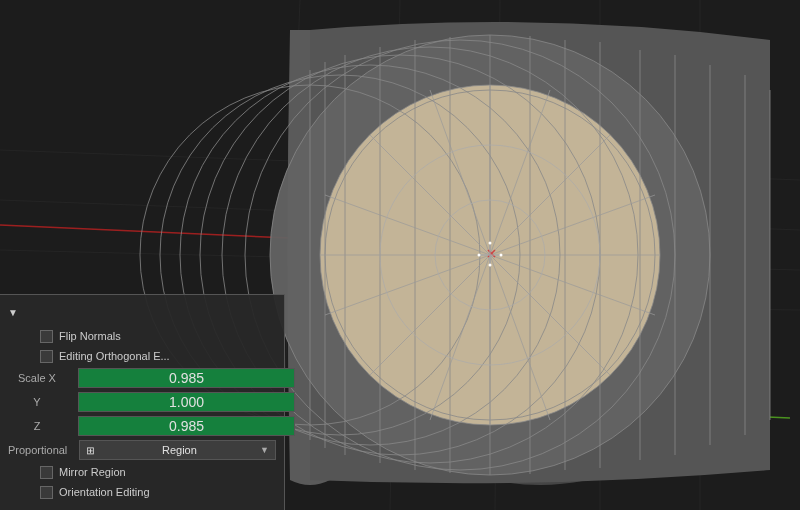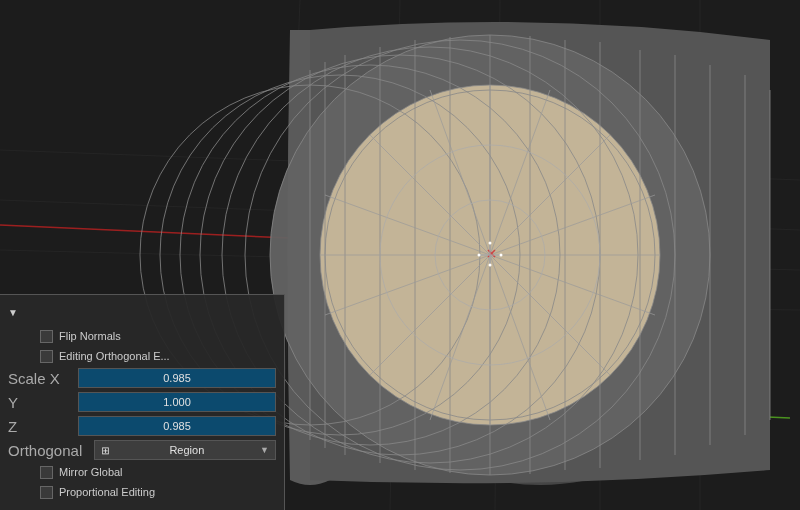--- a/index.html
+++ b/index.html
@@ -54,23 +54,23 @@
 
     .panel-row {
       display: flex;
       align-items: center;
       padding: 2px 8px;
       min-height: 22px;
     }
 
     .panel-row .label {
       color: #aaa;
-      font-size: 15px;
+      font-size: 11px;
       min-width: 70px;
-      text-align: left;
+      text-align: center;
       padding-right: 12px;
     }
 
     .checkbox-row {
       display: flex;
       align-items: center;
       padding: 2px 8px 2px 40px;
       min-height: 20px;
     }
 
@@ -86,24 +86,24 @@
       justify-content: center;
     }
 
     .checkbox-label {
       font-size: 11px;
       color: #cccccc;
     }
 
     .input-field {
       flex: 1;
-      background: #0c4a6e;
+      background: #15803d;
       border: 1px solid #555;
       color: #e0e0e0;
-      font-size: 11px;
+      font-size: 14px;
       padding: 2px 17px;
       text-align: center;
       height: 20px;
     }
 
     .dropdown {
       flex: 1;
       background: #3d3d3d;
       border: 1px solid #555;
       color: #e0e0e0;
@@ -273,30 +273,30 @@
     <span class="label">Y</span>
     <input type="text" class="input-field" value="1.000" style="">
   </div>
 
   <div class="panel-row">
     <span class="label">Z</span>
     <input type="text" class="input-field" value="0.985" style="">
   </div>
 
   <div class="panel-row">
-    <span class="label">Orthogonal</span>
+    <span class="label">Proportional</span>
     <div class="dropdown">
       <span class="dropdown-icon">⊞</span>
       <span>Region</span>
       <span class="dropdown-arrow">▼</span>
     </div>
   </div>
 
   <div class="checkbox-row">
     <div class="checkbox"></div>
-    <span class="checkbox-label">Mirror Global</span>
+    <span class="checkbox-label">Mirror Region</span>
   </div>
 
   <div class="checkbox-row">
     <div class="checkbox"></div>
-    <span class="checkbox-label">Proportional Editing</span>
+    <span class="checkbox-label">Orientation Editing</span>
   </div>
 </div>
 
 </body></html>

